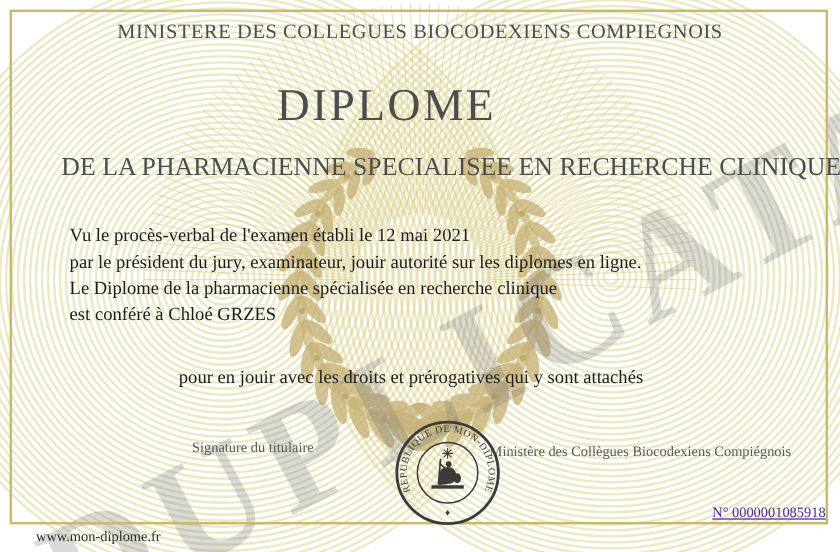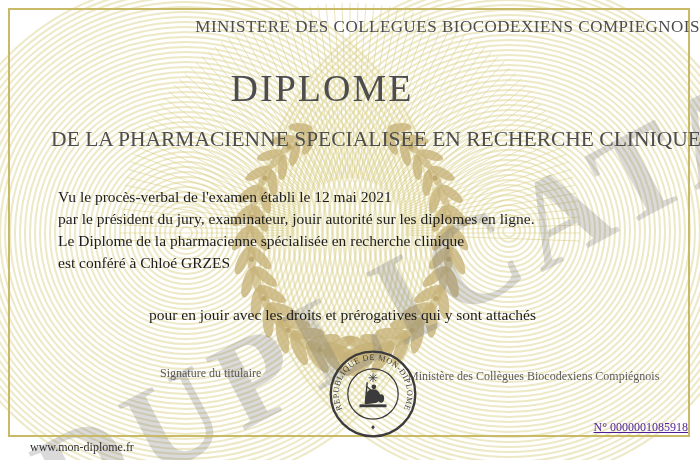--- a/index.html
+++ b/index.html
@@ -6,21 +6,21 @@
   body{width:700px;height:460px;font-family:"Liberation Serif",serif;}
   #cert{position:relative;width:700px;height:460px;background:#ffffff;overflow:hidden;}
   #deco,#sealsvg{position:absolute;left:0;top:0;}
   #deco{width:700px;height:460px;z-index:1;}
   .frame{position:absolute;left:8px;top:8px;width:682px;height:429px;
          border:2px solid var(--c-border,#c8ba66);box-sizing:border-box;z-index:3;}
   .watermark{position:absolute;left:405px;top:298px;transform:translate(-50%,-50%) rotate(-28deg);
          font-size:125px;letter-spacing:10px;white-space:nowrap;z-index:2;
          color:var(--c-watermark,rgba(120,120,120,.27));font-weight:bold;}
   .txt{position:absolute;z-index:4;white-space:nowrap;}
-  .header{top:17px;left:0;width:700px;text-align:right;font-size:17px;letter-spacing:.5px;
+  .header{top:17px;left:0;width:700px;text-align:center;font-size:17px;letter-spacing:.5px;
          color:var(--c-heading,#4d4d4d);}
   .title{top:66px;left:0;width:644px;text-align:center;font-size:38px;letter-spacing:2px;
          color:var(--c-heading,#4d4d4d);}
   .subtitle{top:127px;left:0;width:700px;text-align:center;font-size:21.5px;
          color:var(--c-heading,#4d4d4d);margin-left:26px;}
   .body-block{top:186px;left:58px;font-size:15.5px;line-height:22px;
          color:var(--c-body,#1c1c1c);}
   .rights{top:306px;left:112px;font-size:15.5px;color:var(--c-body,#1c1c1c);margin-left:37px;}
   .signature{top:366px;left:160px;font-size:12px;color:var(--c-muted,#5a5a5a);}
   .ministry{top:369px;left:408px;font-size:12px;color:var(--c-muted,#5a5a5a);}

